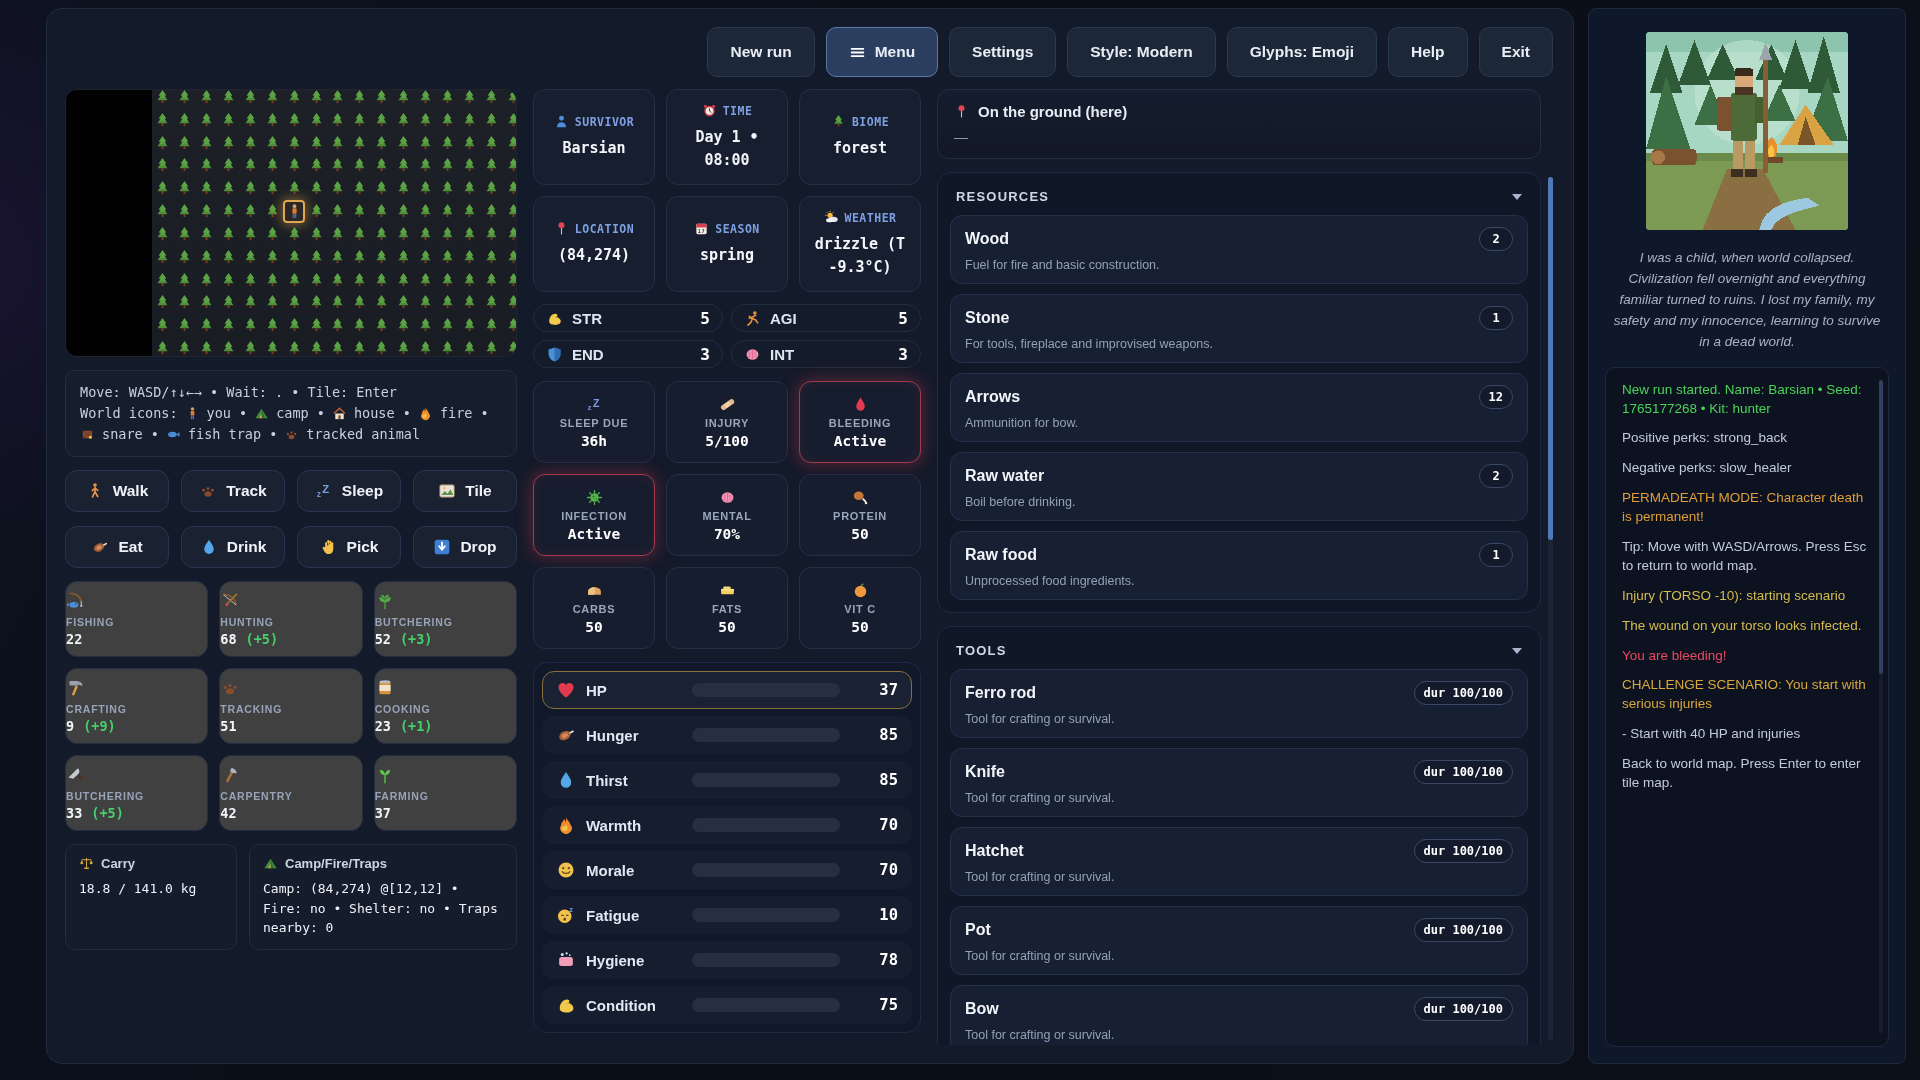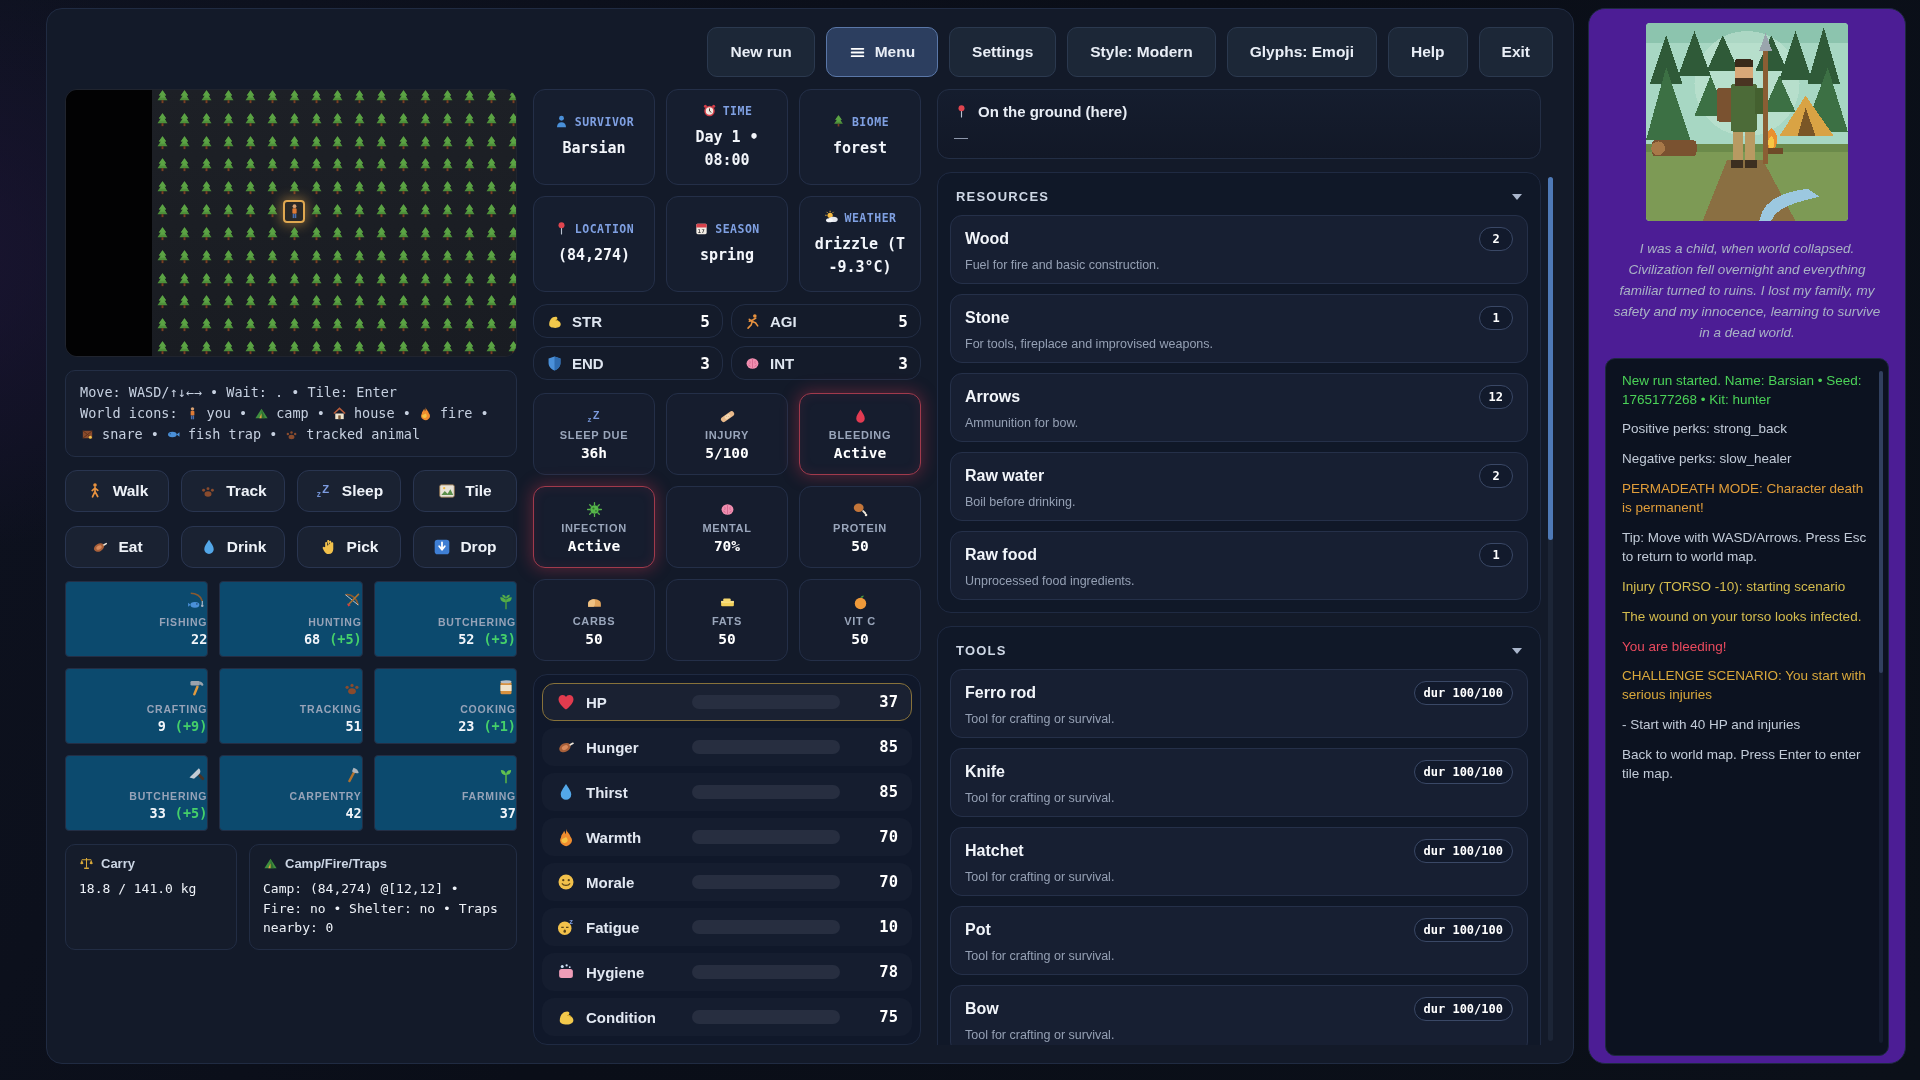--- a/index.html
+++ b/index.html
@@ -43,22 +43,22 @@
   .legend-line{display:flex;align-items:center;gap:7px;flex-wrap:wrap;line-height:21px;}
   .legend-line .icon{width:15px;height:15px;}
   
   .action-grid{display:grid;grid-template-columns:repeat(4,1fr);gap:14px 12px;}
   .action-btn{height:42px;background:#1a2232;border:1px solid #293550;border-radius:12px;cursor:pointer;
               display:flex;align-items:center;justify-content:center;gap:9px;font-weight:700;
               font-size:15.5px;color:#eef2f8;font-family:"Liberation Sans",sans-serif;}
   .action-btn .icon{width:18px;height:18px;}
   
   .skill-grid{display:grid;grid-template-columns:repeat(3,1fr);gap:11px;}
-  .skill-cell{background:#0c4a6e;border:1px solid #232e45;border-radius:4px;height:76px;
-              display:flex;flex-direction:column;align-items:flex-end;justify-content:center;gap:3px;}
+  .skill-cell{background:#404040;border:1px solid #232e45;border-radius:12px;height:76px;
+              display:flex;flex-direction:column;align-items:flex-start;justify-content:center;gap:3px;}
   .skill-cell .icon{width:20px;height:20px;}
   .skill-label{font-size:10.5px;font-weight:700;letter-spacing:.8px;color:#97a3b8;margin-top:2px;}
   .skill-val{font-family:"DejaVu Sans Mono",monospace;font-weight:700;font-size:13.5px;color:#f2f5fa;display:flex;gap:9px;}
   .skill-bonus{color:#45d06a;}
   
   .bottom-row{display:flex;gap:12px;}
   .mini-panel{background:#151c2b;border:1px solid #222d44;border-radius:10px;padding:11px 13px;}
   .carry-box{width:172px;flex:none;}
   .camp-box{flex:1;}
   .mini-title{display:flex;gap:7px;align-items:center;font-size:13px;font-weight:700;color:#cbd5e4;margin-bottom:8px;}
@@ -68,21 +68,21 @@
   .cards-grid{display:grid;grid-template-columns:repeat(3,1fr);gap:11px;}
   .info-card{background:#161e2f;border:1px solid #242f48;border-radius:12px;min-height:96px;
              display:flex;flex-direction:column;align-items:center;justify-content:center;gap:8px;
              padding:8px 6px;text-align:center;}
   .card-label{display:flex;gap:6px;align-items:center;font-family:"DejaVu Sans Mono",monospace;
               font-size:11.5px;font-weight:700;letter-spacing:.5px;color:#7fa0e2;}
   .card-label .icon{width:15px;height:15px;}
   .card-value{font-family:"DejaVu Sans Mono",monospace;font-weight:700;font-size:15px;color:#f3f6fb;line-height:1.5;}
   
   .stats-grid{display:grid;grid-template-columns:1fr 1fr;gap:8px;margin-top:12px;}
-  .stat-pill{background:#141b2a;border:1px solid #222d44;border-radius:14px;height:34px;
+  .stat-pill{background:#141b2a;border:1px solid #222d44;border-radius:14px;height:28px;
              display:flex;align-items:center;gap:9px;padding:0 12px;font-weight:700;font-size:15px;color:#dfe6f0;}
   .stat-val{margin-left:auto;font-family:"DejaVu Sans Mono",monospace;font-weight:700;font-size:16px;color:#fff;}
   
   .tiles-grid{display:grid;grid-template-columns:repeat(3,1fr);gap:11px;margin-top:13px;}
   .status-tile{background:#161d2e;border:1px solid #242f48;border-radius:12px;height:82px;
                display:flex;flex-direction:column;align-items:center;justify-content:center;gap:4px;}
   .status-tile.alert{border-color:#a13a4c;box-shadow:0 0 16px 2px rgba(205,55,80,.35), inset 0 0 12px rgba(205,55,80,.12);}
   .tile-label{font-size:11px;font-weight:700;letter-spacing:.7px;color:#9aa6bb;}
   .tile-value{font-family:"DejaVu Sans Mono",monospace;font-weight:700;font-size:14.5px;color:#fff;}
   
@@ -111,22 +111,22 @@
   .res-item:last-child{margin-bottom:0;}
   .res-top{display:flex;justify-content:space-between;align-items:center;}
   .res-name{font-weight:700;font-size:16px;color:#f2f5fa;}
   .res-count{min-width:34px;height:24px;padding:0 9px;border:1px solid #3a4866;border-radius:12px;background:#121a2c;
              display:flex;align-items:center;justify-content:center;
              font-family:"DejaVu Sans Mono",monospace;font-weight:700;font-size:12px;color:#fff;}
   .res-desc{margin-top:7px;font-size:12.5px;color:#95a0b4;}
   .col-scrollbar{position:absolute;right:2px;top:88px;bottom:4px;width:5px;border-radius:3px;background:#1c2536;}
   .col-scrollbar .thumb{position:absolute;top:0;left:0;width:100%;height:42%;border-radius:3px;background:#4e79b6;cursor:pointer;}
   
-  .sidebar{width:318px;flex:none;background:#4c1d95;border:1px solid #1e2940;border-radius:17px;
-           padding:7px 16px;display:flex;flex-direction:column;}
+  .sidebar{width:318px;flex:none;background:#0f172a;border:1px solid #1e2940;border-radius:8px;
+           padding:16px 16px;display:flex;flex-direction:column;}
   .portrait{width:202px;height:198px;margin:7px auto 0;border-radius:4px;overflow:hidden;flex:none;}
   .portrait svg{width:100%;height:100%;display:block;}
   .story{font-style:italic;color:#a9b3c5;font-size:13.5px;line-height:1.55;text-align:center;margin:18px 2px 14px;}
   .log-panel{position:relative;flex:1;background:#0c1220;border:1px solid #1e2940;border-radius:10px;
              padding:13px 20px 13px 16px;overflow:hidden;}
   .log-line{font-size:13.5px;line-height:1.4;margin-bottom:11px;}
   .log-line.green{color:#4bd258}.log-line.gray{color:#c2cbd8}.log-line.orange{color:#e09d3a}
   .log-line.yellow{color:#d4bc4e}.log-line.red{color:#ea4a5e}.log-line.gold{color:#d9a83b}
   .log-scrollbar{position:absolute;right:5px;top:12px;bottom:12px;width:4px;border-radius:2px;background:#141c2e;}
   .log-scrollbar .thumb{position:absolute;top:0;left:0;width:100%;height:45%;border-radius:2px;background:#31405f;cursor:pointer;}

